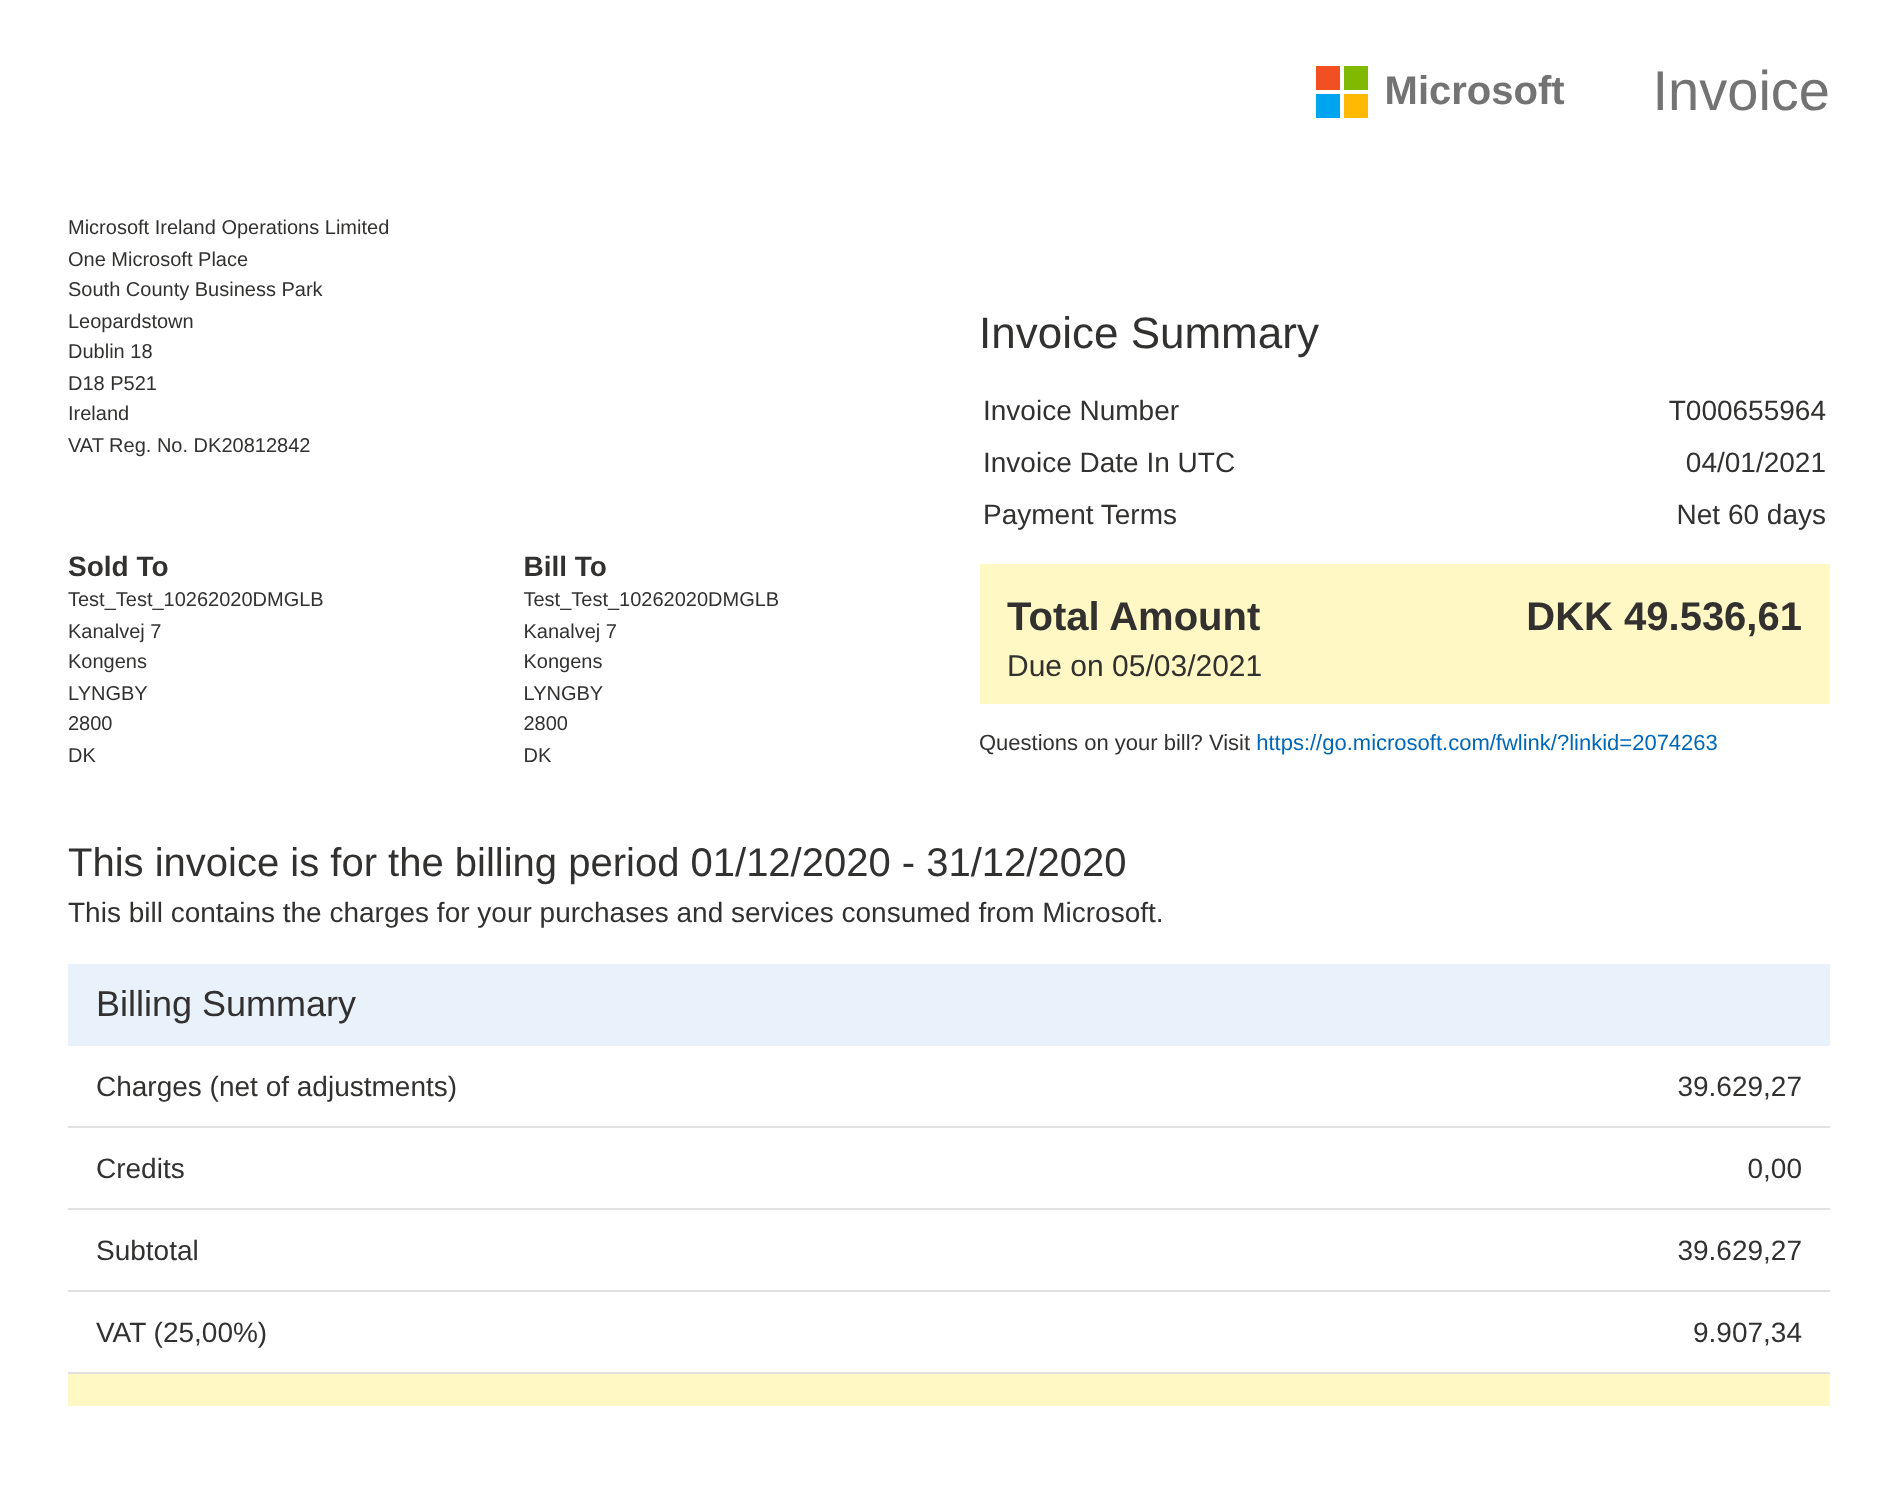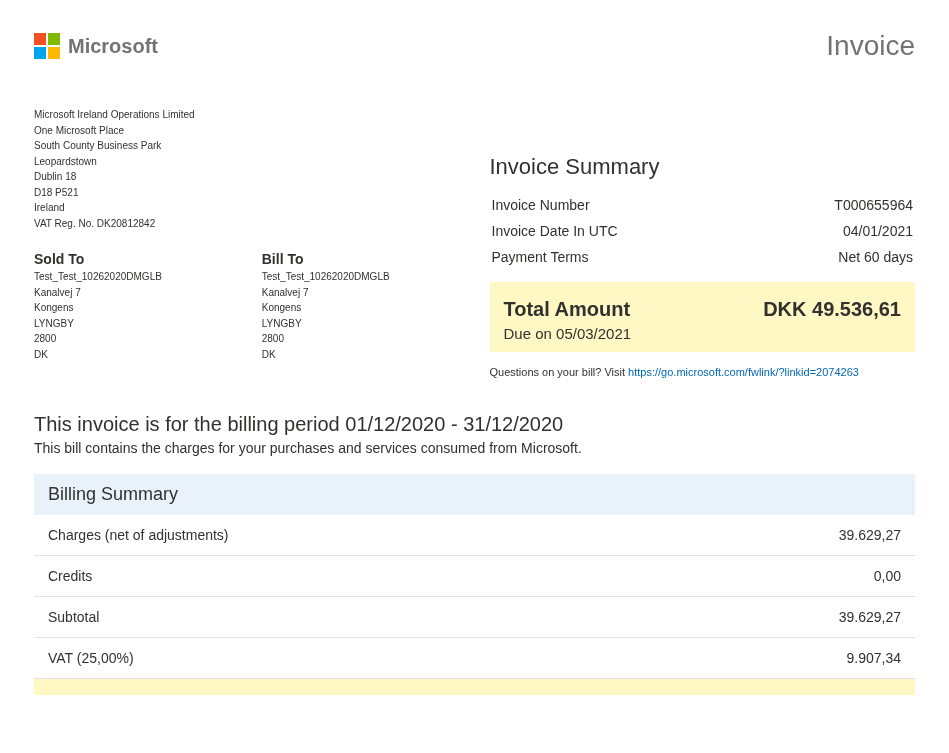--- a/index.html
+++ b/index.html
@@ -4,39 +4,39 @@
   <style>
     * { box-sizing: border-box; margin: 0; padding: 0; }
     body {
       font-family: "Segoe UI", -apple-system, BlinkMacSystemFont, sans-serif;
       font-size: 14px;
       color: #323130;
       background: #fff;
       padding: 30px 34px;
       width: 949px;
     }
-    .header-row { display: flex; justify-content: space-between; align-items: center; margin-bottom: 45px; }
+    .header-row { display: flex; justify-content: flex-end; align-items: center; margin-bottom: 45px; gap: 44px; }
     .logo-row { display: flex; align-items: center; gap: 8px; }
     .ms-squares { display: grid; grid-template-columns: 1fr 1fr; grid-template-rows: 1fr 1fr; gap: 2px; width: 26px; height: 26px; }
     .ms-squares div { width: 100%; height: 100%; }
     .sq-r { background: #f25022; }
     .sq-g { background: #7fba00; }
     .sq-b { background: #00a4ef; }
     .sq-y { background: #ffb900; }
     .logo-text { font-size: 20px; font-weight: 600; color: #737373; }
     .doc-title { font-size: 28px; font-weight: 400; color: #737373; }
 
     .top-block { display: flex; gap: 30px; margin-bottom: 35px; }
     .left-col { flex: 1; }
     .right-col { flex: 1; margin-top: 47px; }
 
     .addr-line { line-height: 1.55; font-size: 10px; }
 
     .party-row { display: flex; gap: 30px; margin-top: 20px; }
-    .party-col { flex: 1; }
+    .party-col { flex: 1; margin-top: 24px; }
     .party-head { font-weight: 700; margin-bottom: 2px; font-size: 14px; }
 
     .summary-title { font-size: 22px; font-weight: 400; margin-bottom: 12px; }
     .summary-line { display: flex; justify-content: space-between; padding: 5px 2px; font-size: 14px; }
     .summary-line + .summary-line { border-top: none; }
     .summary-line span:last-child { text-align: left; }
 
     .total-box { background: #fff8c4; padding: 16px 14px 10px 14px; margin-top: 12px; }
     .total-top { display: flex; justify-content: space-between; align-items: baseline; }
     .total-label { font-size: 20px; font-weight: 700; }

